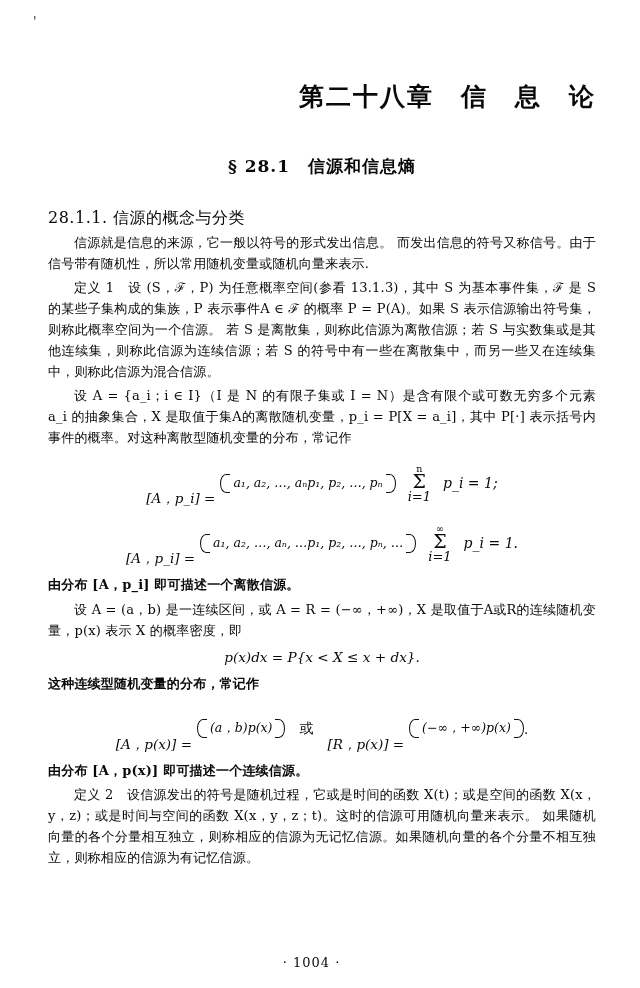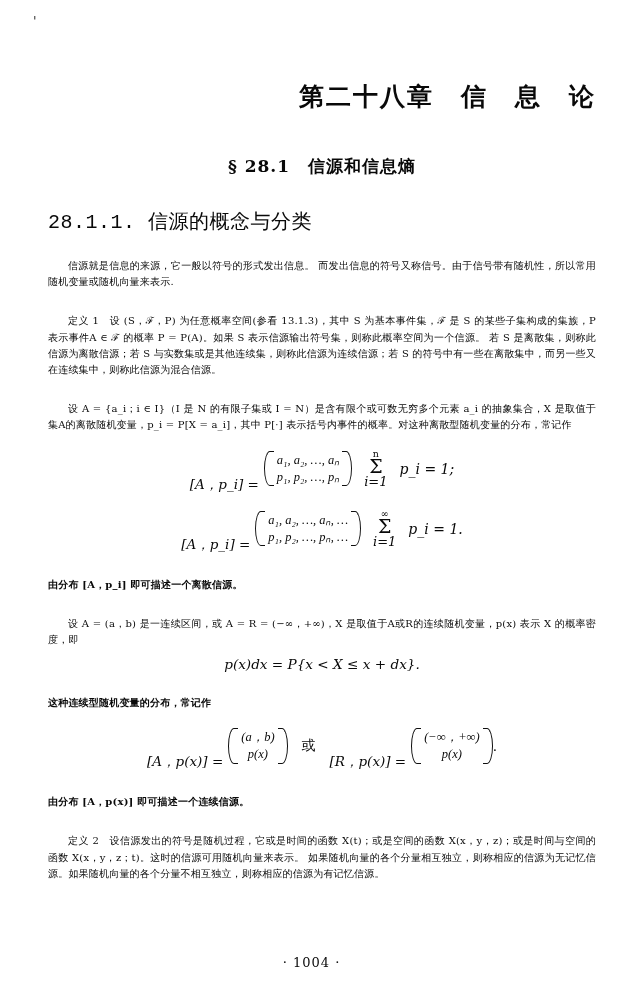--- a/index.html
+++ b/index.html
@@ -48,29 +48,28 @@
   }
   h2.section-title {
     font-weight: bold;
     font-size: 17px;
     text-align: center;
     margin: 42px 0 0 0;
     letter-spacing: 1px;
   }
   h3.subsection-title {
     font-weight: normal;
-    font-size: 20px;
+    font-size: 16px;
     margin: 30px 0 0 0;
     letter-spacing: 0.5px;
-    font-family: Liberation Mono, monospace;
   }
   p.para {
-    font-size: 10px;
+    font-size: 13px;
     line-height: 1.62;
-    margin: 23px 0 0 0;
+    margin: 3px 0 0 0;
     text-align: justify;
     letter-spacing: 0.2px;
   }
   p.indent2 { text-indent: 2em; }
   p.noindent { text-indent: 0; font-weight: bold; }
   .b { font-weight: bold; }
   .it { font-style: italic; }
   .formula-block {
     margin: 10px 0 2px 0;
     text-align: center;
@@ -105,27 +104,26 @@
     border-right: none;
     border-radius: 60% 0 0 60% / 50% 0 0 50%;
   }
   .paren::after {
     border: 1.4px solid #111;
     border-left: none;
     border-radius: 0 60% 60% 0 / 0 50% 50% 0;
   }
   .paren-inner {
     display: flex;
-    flex-direction: column;
+    flex-direction: row;
     justify-content: center;
     padding: 1px 3px;
     line-height: 1.35;
     font-size: 12.5px;
     white-space: nowrap;
-    font-family: Liberation Serif, serif;
   }
   .sum {
     font-style: normal;
     display: inline-flex;
     flex-direction: column;
     align-items: center;
     font-size: 11px;
     line-height: 1;
     vertical-align: middle;
     margin: 0 2px;

